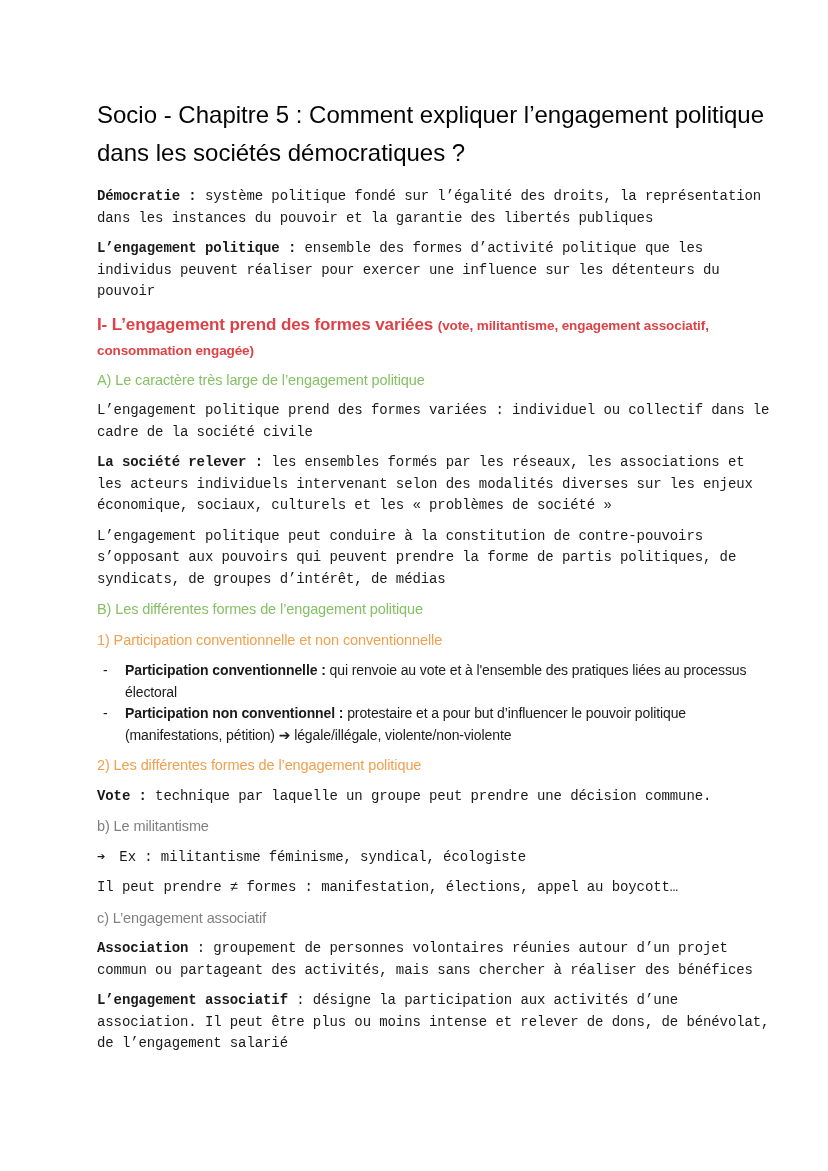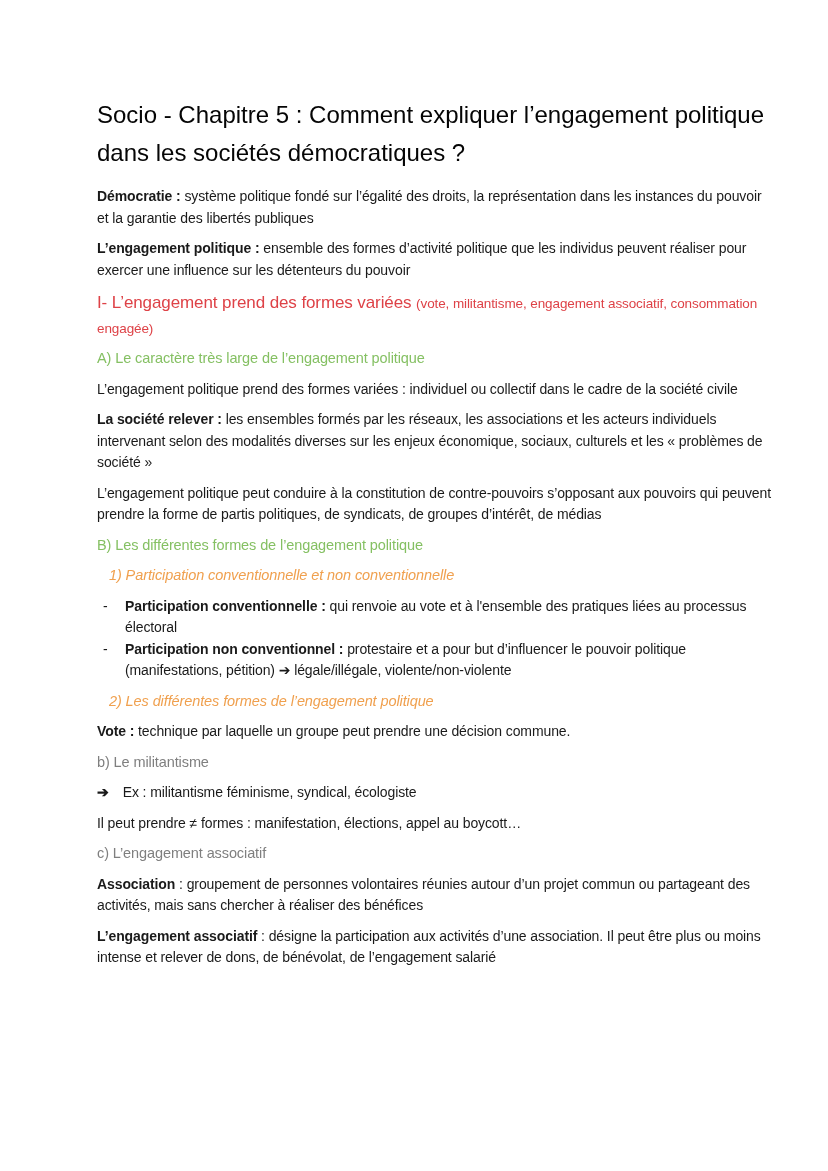--- a/index.html
+++ b/index.html
@@ -13,26 +13,26 @@
     padding:96px 52px 40px 97px;
     font-family:"Liberation Sans",sans-serif;
     color:var(--text);
     font-size:14px;line-height:21.5px;letter-spacing:-0.1px;
     overflow:hidden;
   }
   .title{
     font-size:24px;font-weight:400;color:#050505;line-height:38px;
     letter-spacing:0;margin:0 0 14px 0;
   }
-  p{margin:0 0 9px 0;}
-  .h-red{margin:4px 0 9px 0;font-weight:400;color:var(--red);}
+  p{margin:0 0 9px 0;font-family:Liberation Mono, monospace;}
+  .h-red{margin:4px 0 9px 0;font-weight:700;color:var(--red);}
   .h-red .main{font-size:17px;line-height:24px;}
   .h-red .note{font-size:13.5px;line-height:21px;}
   .h-green{margin:0 0 9px 0;font-weight:400;font-size:14.5px;color:var(--green);}
-  .h-orange{margin:0 0 9px 12px;font-weight:400;font-size:14.5px;color:var(--orange);font-style:italic;}
+  .h-orange{margin:0 0 9px 0;font-weight:400;font-size:14.5px;color:var(--orange);}
   .h-gray{margin:0 0 9px 0;font-weight:400;font-size:14.5px;color:var(--gray);}
   strong{font-weight:700;}
   ul.dash-list{list-style:none;margin:0 0 9px 0;padding:0;}
   ul.dash-list li{position:relative;padding-left:28px;margin:0;}
   ul.dash-list .dash{position:absolute;left:6px;top:0;}
   .arrow-line .arrow{font-weight:700;margin-right:14px;}
 </style>
 </head>
 <body>
 

